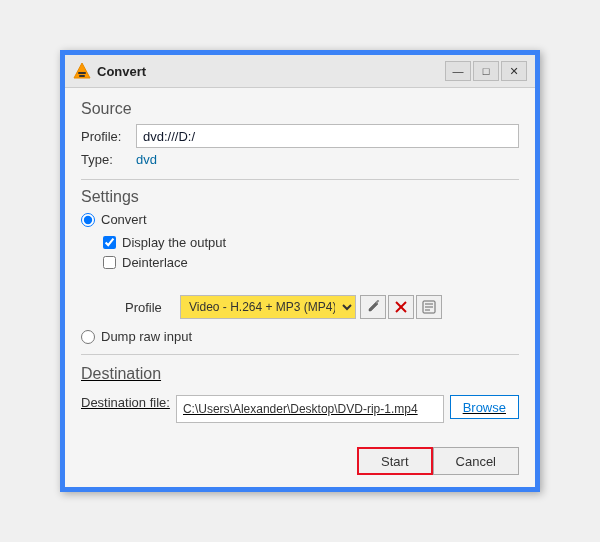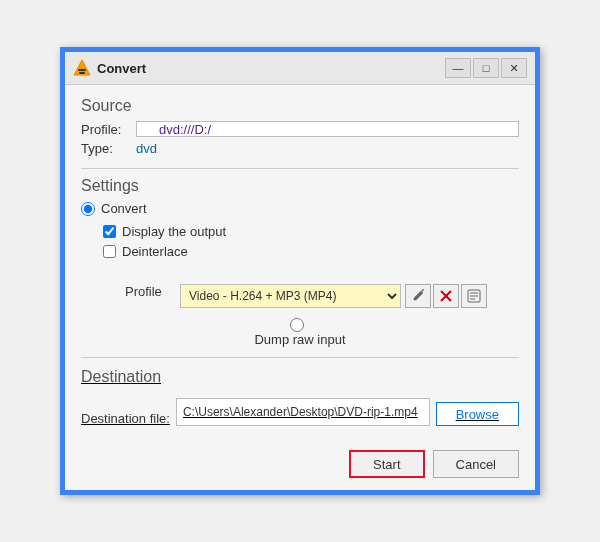--- a/index.html
+++ b/index.html
@@ -96,26 +96,26 @@
     }
 
     .field-label {
       width: 55px;
       color: #333;
       font-size: 13px;
     }
 
     .field-input {
       flex: 1;
-      height: 16px;
+      height: 24px;
       border: 1px solid #bbb;
       background: white;
-      padding: 2px 22px;
-      font-size: 13px;
-      color: #4c1d95;
+      padding: 2px 6px;
+      font-size: 13px;
+      color: #0f172a;
       outline: none;
     }
 
     .field-value {
       color: #0369a1;
       font-size: 13px;
     }
 
     .divider {
       border: none;
@@ -165,39 +165,40 @@
     }
 
     .checkbox-label {
       color: #333;
       cursor: pointer;
       font-size: 13px;
     }
 
     .profile-row {
       display: flex;
+      align-items: center;
       margin-top: 25px;
       margin-left: 0;
     }
 
     .profile-label {
       width: 55px;
       color: #333;
       font-size: 13px;
       margin-left: 22px;
     }
 
     .profile-select {
       height: 24px;
       border: 1px solid #bbb;
-      background: #fef9c3;
+      background: #fde047;
       padding: 0 4px;
       font-size: 12px;
       color: #333;
-      width: 221px;
+      width: 176px;
       cursor: pointer;
     }
 
     .profile-buttons {
       display: flex;
       gap: 2px;
       margin-left: 4px;
     }
 
     .profile-btn {
@@ -218,21 +219,21 @@
 
     .destination-section {
       margin-top: 10px;
       border-top: 1px solid #ccc;
       padding-top: 10px;
       text-decoration: underline;
     }
 
     .dest-row {
       display: flex;
-      align-items: flex-end;
+      align-items: flex-start;
       margin-top: 12px;
     }
 
     .dest-label {
       white-space: nowrap;
       color: #333;
       margin-right: 6px;
       font-size: 13px;
     }
 
@@ -243,34 +244,34 @@
       background: white;
       padding: 2px 6px;
       font-size: 12px;
       color: #333;
       outline: none;
     }
 
     .browse-btn {
       margin-left: 6px;
       height: 24px;
-      padding: 0 19px;
+      padding: 0 12px;
       border: 1px solid #0078d7;
       background: white;
       color: #0078d7;
       cursor: pointer;
       font-size: 13px;
       white-space: nowrap;
     }
 
     .footer {
       display: flex;
       justify-content: flex-end;
       padding: 12px 16px 12px;
-      gap: 8px;
+      gap: 0;
     }
 
     .footer-btn {
       height: 28px;
       padding: 0 22px;
       border: 1px solid #aaa;
       background: #f0f0f0;
       color: #333;
       cursor: pointer;
       font-size: 13px;
@@ -367,21 +368,21 @@
                 <rect x="1" y="1" width="12" height="12" rx="1" fill="none" stroke="#666" stroke-width="1"></rect>
                 <line x1="3" y1="4" x2="11" y2="4" stroke="#666" stroke-width="1"></line>
                 <line x1="3" y1="7" x2="11" y2="7" stroke="#666" stroke-width="1"></line>
                 <line x1="3" y1="10" x2="8" y2="10" stroke="#666" stroke-width="1"></line>
               </svg>
             </button>
           </div>
         </div>
       </div>
 
-      <div class="radio-row" style="margin-top: 4px; flex-direction: column;">
+      <div class="radio-row" style="margin-top: 4px;">
         <input type="radio" class="radio-input" name="mode" id="dump-radio" style="">
         <label class="radio-label" for="dump-radio">Dump raw input</label>
       </div>
     </div>
 
     <div class="destination-section">
       <div class="section-label">Destination</div>
 
       <div class="dest-row">
         <span class="dest-label">Destination file:</span>

